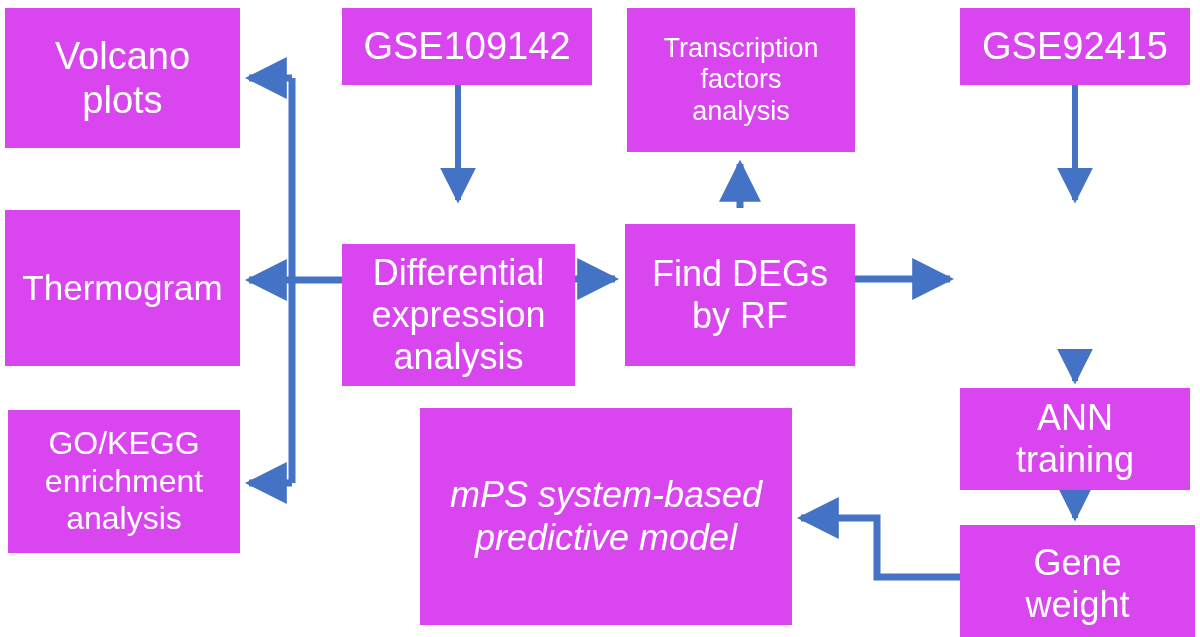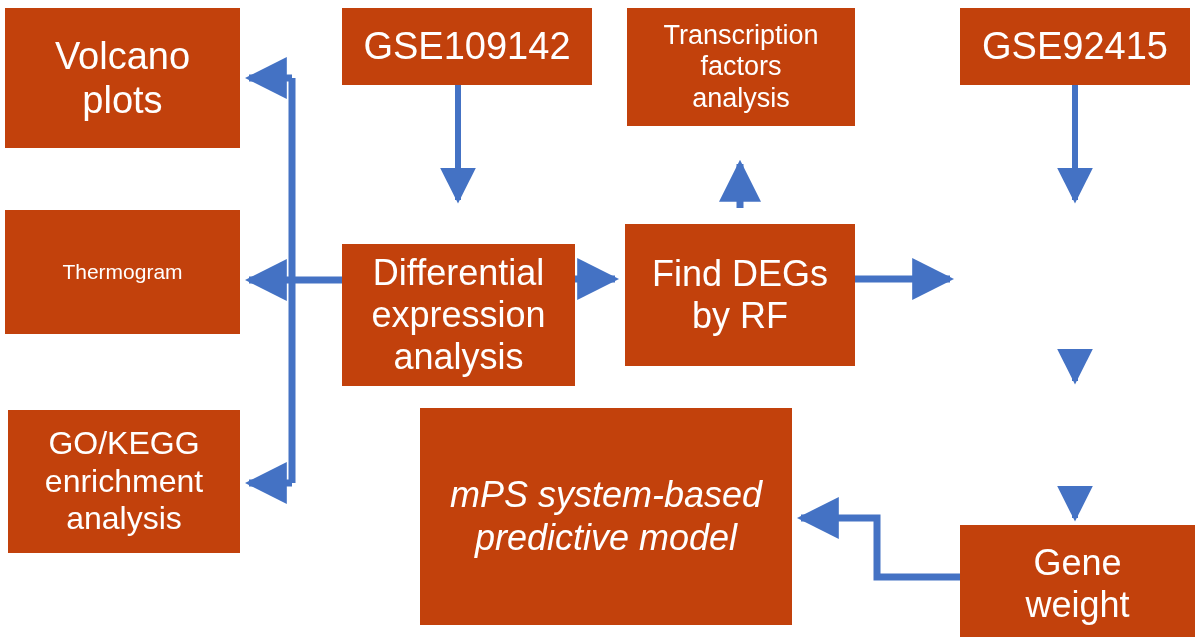--- a/index.html
+++ b/index.html
@@ -27,32 +27,32 @@
     pointer-events: none;
   }
   .node {
     position: absolute;
     box-sizing: border-box;
     display: flex;
     align-items: center;
     justify-content: center;
     text-align: center;
     color: #ffffff;
-    background: #c2410c;
+    background: #d946ef;
     line-height: 1.17;
     padding: 0 6px;
     white-space: pre-line;
     letter-spacing: 0px;
     z-index: 2;
   }
   .n-volcano      { left: 5px;   top: 8px;   width: 235px; height: 140px; font-size: 38px; }
   .n-gse109142    { left: 342px; top: 8px;   width: 250px; height: 77px;  font-size: 38px; }
-  .n-tf           { left: 627px; top: 8px;   width: 228px; height: 118px; font-size: 27px; }
+  .n-tf           { left: 627px; top: 8px;   width: 228px; height: 144px; font-size: 27px; }
   .n-gse92415     { left: 960px; top: 8px;   width: 230px; height: 77px;  font-size: 38px; }
-  .n-thermogram   { left: 5px;   top: 210px; width: 235px; height: 124px; font-size: 21px; }
+  .n-thermogram   { left: 5px;   top: 210px; width: 235px; height: 156px; font-size: 35px; }
   .n-diffexpr     { left: 342px; top: 208px; width: 233px; height: 142px; font-size: 36px; margin-top: 36px; }
   .n-finddegs     { left: 625px; top: 200px; width: 230px; height: 142px; font-size: 36px; margin-top: 24px; }
   .n-genescore    { left: 960px; top: 208px; width: 230px; height: 142px; font-size: 36px; }
   .n-gokegg       { left: 8px;   top: 410px; width: 232px; height: 143px; font-size: 32px; }
   .n-mps          { left: 420px; top: 408px; width: 372px; height: 217px; font-size: 36px; font-style: italic; }
   .n-anntraining  { left: 960px; top: 388px; width: 230px; height: 102px; font-size: 36px; }
   .n-geneweight   { left: 960px; top: 525px; width: 235px; height: 118px; font-size: 36px; }
 </style>
 </head>
 <body>
@@ -114,17 +114,19 @@
 by RF</div>
 
 
   <div class="node n-gokegg">GO/KEGG
 enrichment
 analysis</div>
 
   <div class="node n-mps">mPS system-based
 predictive model</div>
 
+  <div class="node n-anntraining">ANN
+training</div>
 
   <div class="node n-geneweight">Gene
 weight</div>
 
 </div>
 
 </body></html>

